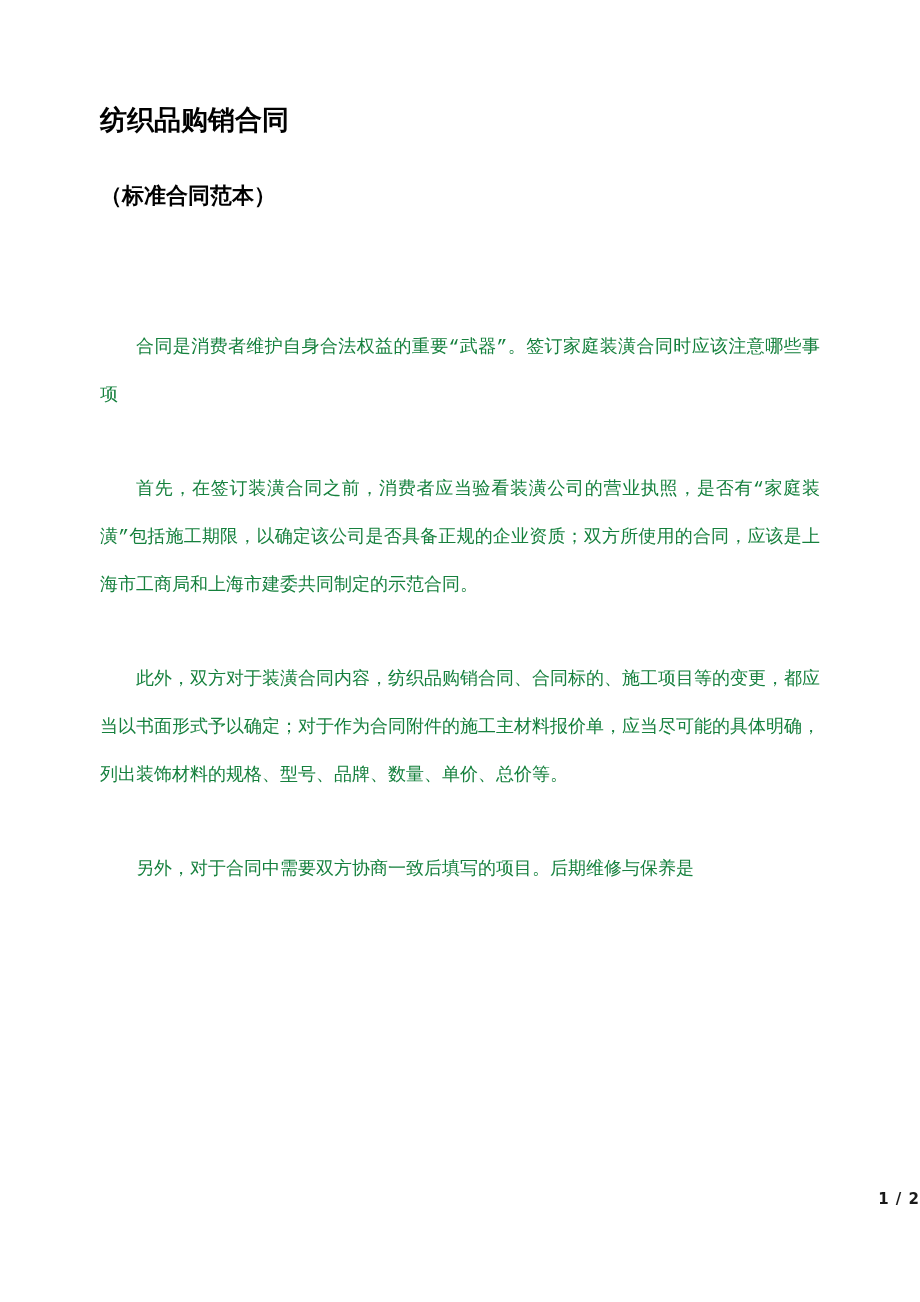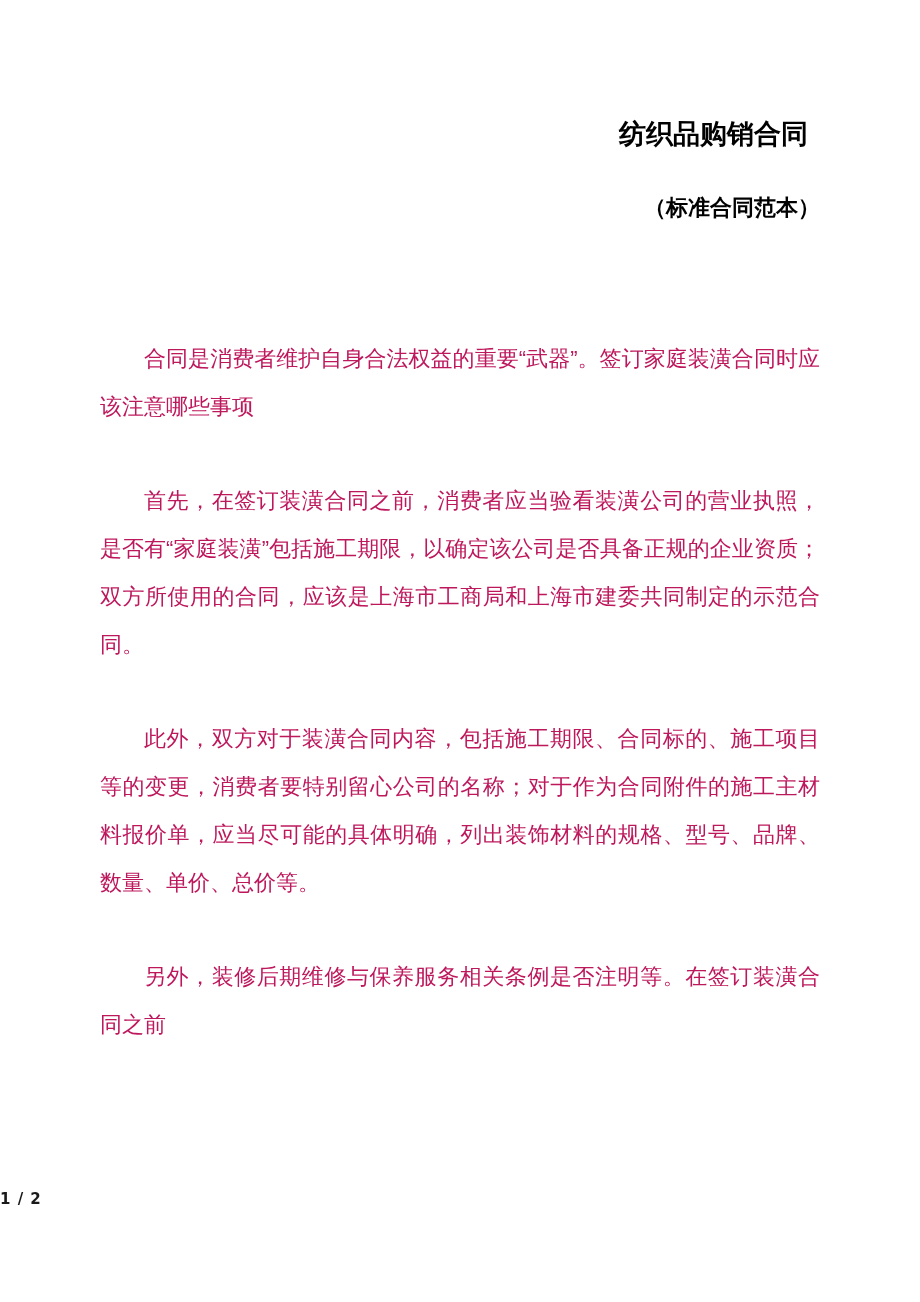--- a/index.html
+++ b/index.html
@@ -14,71 +14,71 @@
   }
   .page {
     position: relative;
     width: 920px;
     height: 1302px;
     background: #ffffff;
     box-sizing: border-box;
     padding: 104px 100px 0 100px;
   }
   .doc-title {
-    margin: 12px;
-    text-align: right;
-    font-family: Liberation Sans, sans-serif;
+    margin: 0;
+    text-align: left;
+    font-family: Liberation Mono, monospace;
     font-weight: bold;
     font-size: 27px;
     line-height: 36px;
     color: #000000;
   }
   .doc-subtitle {
     margin: 40px 0 0 0;
-    text-align: right;
+    text-align: left;
     font-family: "DejaVu Serif", "Liberation Serif", serif;
     font-weight: bold;
     font-size: 22px;
     line-height: 30px;
     color: #000000;
   }
   .doc-body {
     margin-top: 113px;
-    font-family: Liberation Sans, sans-serif;
-    font-size: 22px;
+    font-family: Liberation Mono, monospace;
+    font-size: 18px;
     line-height: 48px;
     text-align: justify;
-    color: #be185d;
+    color: #15803d;
   }
   .doc-body p {
     margin: 0 0 46px 0;
     text-indent: 2em;
   }
   .page-number {
     position: absolute;
     top: 1190px;
     left: 0;
     width: 100%;
-    text-align: left;
+    text-align: right;
     font-family: "DejaVu Sans", "Liberation Sans", sans-serif;
     font-weight: bold;
     font-size: 15px;
     color: #1a1a1a;
     letter-spacing: 1px;
   }
 </style>
 </head>
 <body>
 
 <div class="page">
   <h1 class="doc-title">纺织品购销合同</h1>
 
   <h2 class="doc-subtitle">（标准合同范本）</h2>
 
   <div class="doc-body">
       <p>合同是消费者维护自身合法权益的重要“武器”。签订家庭装潢合同时应该注意哪些事项</p>
       <p>首先，在签订装潢合同之前，消费者应当验看装潢公司的营业执照，是否有“家庭装潢”包括施工期限，以确定该公司是否具备正规的企业资质；双方所使用的合同，应该是上海市工商局和上海市建委共同制定的示范合同。</p>
-      <p>此外，双方对于装潢合同内容，包括施工期限、合同标的、施工项目等的变更，消费者要特别留心公司的名称；对于作为合同附件的施工主材料报价单，应当尽可能的具体明确，列出装饰材料的规格、型号、品牌、数量、单价、总价等。</p>
-      <p>另外，装修后期维修与保养服务相关条例是否注明等。在签订装潢合同之前</p>
+      <p>此外，双方对于装潢合同内容，纺织品购销合同、合同标的、施工项目等的变更，都应当以书面形式予以确定；对于作为合同附件的施工主材料报价单，应当尽可能的具体明确，列出装饰材料的规格、型号、品牌、数量、单价、总价等。</p>
+      <p>另外，对于合同中需要双方协商一致后填写的项目。后期维修与保养是</p>
     </div>
 
   <div class="page-number">1 / 2</div>
 </div>
 
 </body></html>

